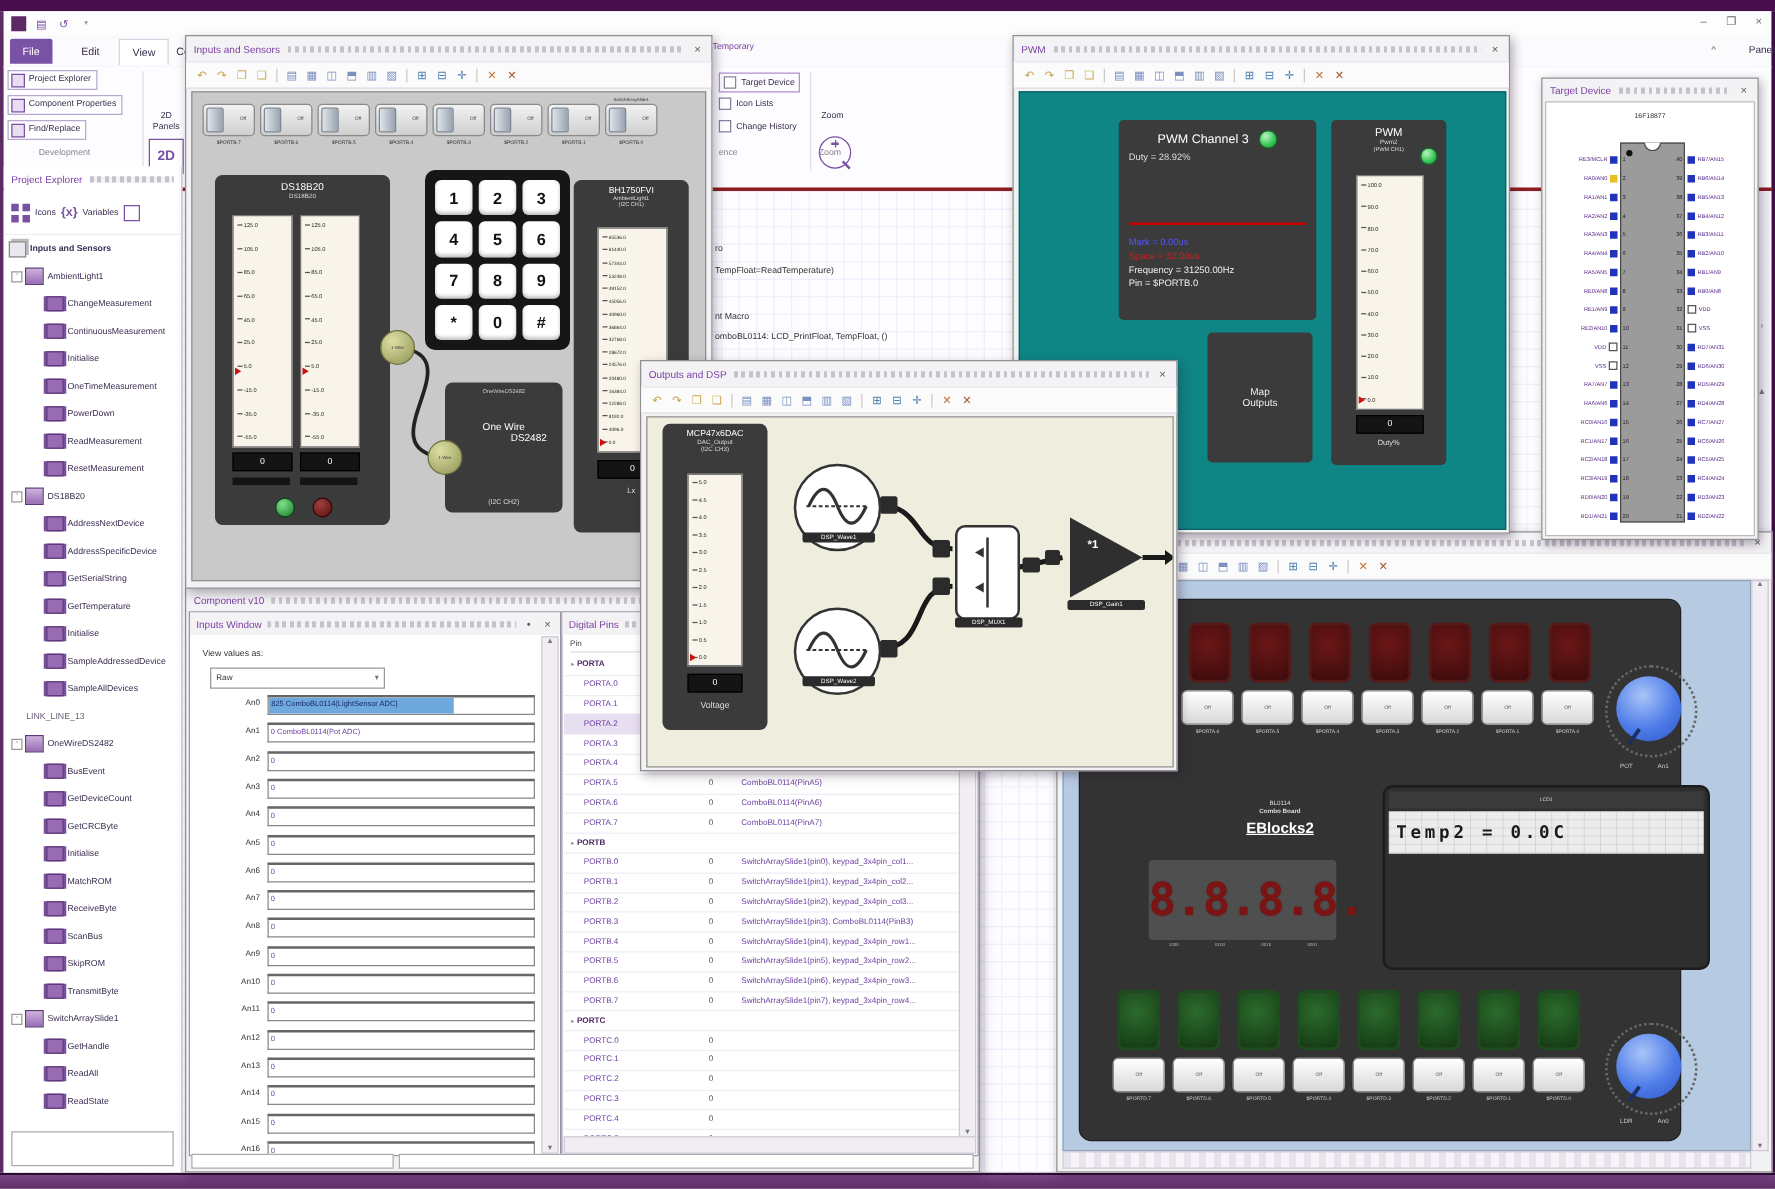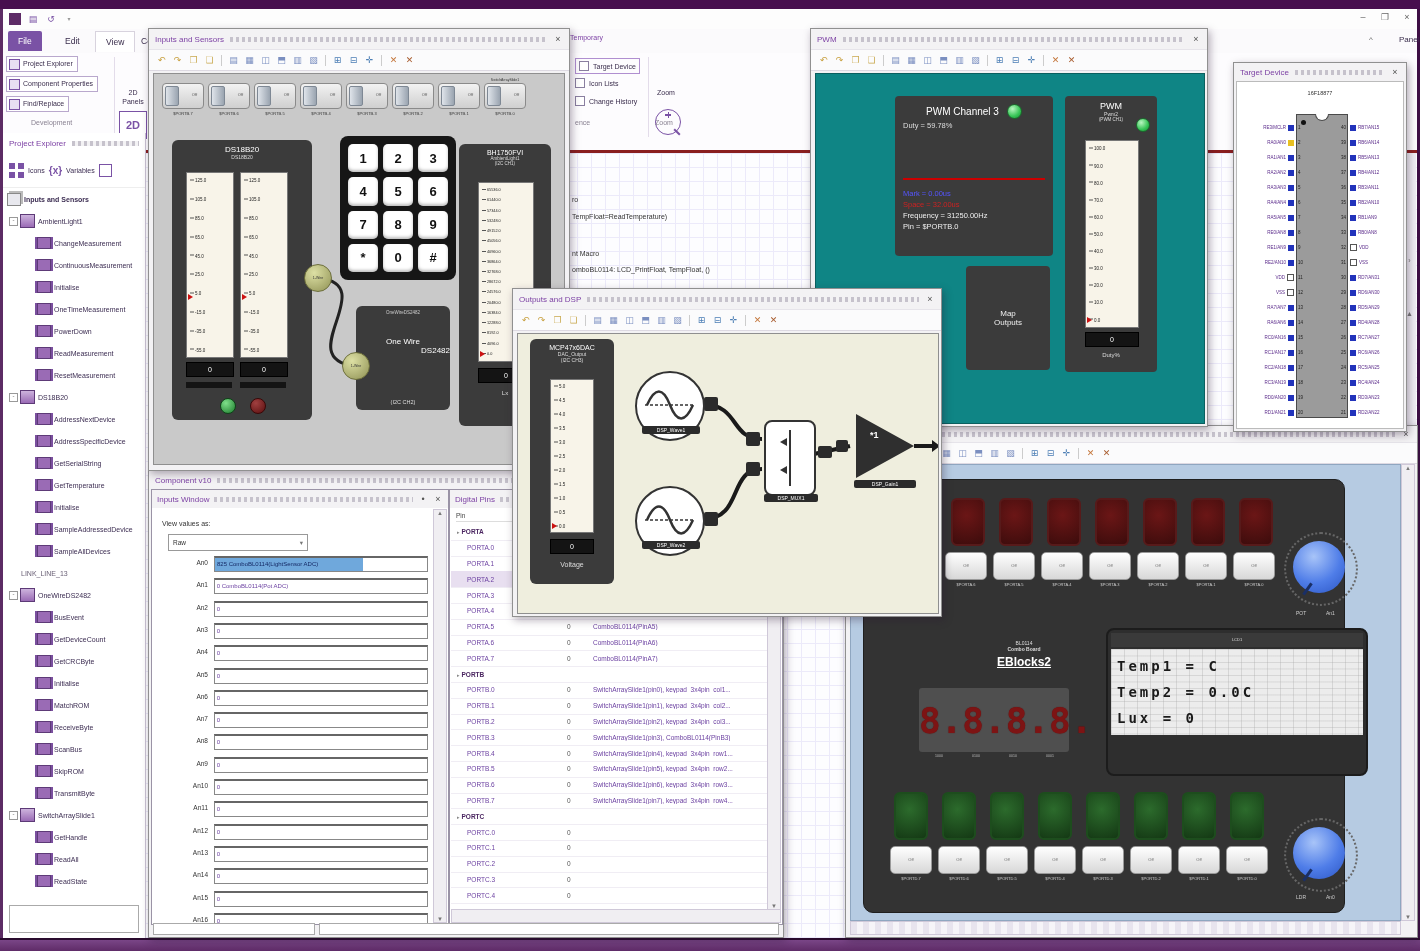--- a/index.html
+++ b/index.html
@@ -672,23 +672,21 @@
       <div id="seg-labels">
           <span class="segl" style="left: 57px; top: 274px;">1000</span>
           <span class="segl" style="left: 94px; top: 274px;">0100</span>
           <span class="segl" style="left: 131px; top: 274px;">0010</span>
           <span class="segl" style="left: 168px; top: 274px;">0001</span>
         </div>
 
       <div id="lcd" style="left:242px;top:148px;width:252px;height:138px;">
         <div id="lcd-head">LCD1</div>
         <div id="lcd-screen">
-            <div class="lcd-line">Temp1 = C</div>
             <div class="lcd-line">Temp2 = 0.0C</div>
-            <div class="lcd-line">Lux = 0</div>
           </div>
       </div>
       <div id="board-leds-green">
           <div class="gled" style="left: 30px; top: 312px;"></div>
           <div class="gled" style="left: 78px; top: 312px;"></div>
           <div class="gled" style="left: 126px; top: 312px;"></div>
           <div class="gled" style="left: 174px; top: 312px;"></div>
           <div class="gled" style="left: 222px; top: 312px;"></div>
           <div class="gled" style="left: 270px; top: 312px;"></div>
           <div class="gled" style="left: 318px; top: 312px;"></div>
@@ -1100,21 +1098,21 @@
         <div class="key">8</div>
         <div class="key">9</div>
         <div class="key">*</div>
         <div class="key">0</div>
         <div class="key">#</div>
       </div>
 
     <div class="darkpanel" style="left:202px;top:232px;width:94px;height:104px;">
       <div style="text-align:center;font-size:4.5px;color:#ccc;margin-top:4px;">OneWireDS2482</div>
       <div style="text-align:center;font-size:8px;color:#fff;margin-top:22px;">One Wire</div>
-      <div style="text-align:right;font-size:8px;color:#fff;margin-left:40px;">DS2482</div>
+      <div style="text-align:center;font-size:8px;color:#fff;margin-left:40px;">DS2482</div>
       <div style="position:absolute;bottom:5px;left:0;right:0;text-align:center;font-size:5.5px;color:#ddd;">(I2C CH2)</div>
     </div>
     <svg width="410" height="390" style="position:absolute;left:0;top:0;pointer-events:none;">
       <path d="M166,204 C226,212 138,284 200,292" stroke="#222" stroke-width="3" fill="none"></path>
     </svg>
     <div class="ball" style="left:150px;top:190px;">
         <span>1-Wire</span>
       </div>
     <div class="ball" style="left:188px;top:278px;">
         <span>1-Wire</span>
@@ -1176,21 +1174,21 @@
       <span class="ticon" style="color: rgb(196, 118, 58);">✕</span>
       <span class="ticon" style="color: rgb(168, 92, 46);">✕</span>
     </div>
   <div style="position:absolute;left:4px;top:44px;width:388px;height:349px;background:#0f8585;border:1px solid #0a5f5f;">
 
     <div class="darkpanel" style="left:79px;top:22px;width:158px;height:160px;border-radius:4px;">
       <div style="display:flex;align-items:center;justify-content:center;gap:8px;margin-top:8px;">
         <span style="font-size:10px;color:#fff;">PWM Channel 3</span>
         <span class="led"></span>
       </div>
-      <div style="font-size:7.5px;color:#ddd;margin:2px 0 0 8px;">Duty = 59.78%</div>
+      <div style="font-size:7.5px;color:#ddd;margin:2px 0 0 8px;">Duty = 28.92%</div>
       <div style="position:absolute;left:8px;right:8px;top:82px;height:2px;background:#cc0000;"></div>
       <div style="position:absolute;left:8px;top:92px;font-size:7.5px;line-height:11px;">
         <div style="color:#5555ff;">Mark = 0.00us</div>
         <div style="color:#cc2222;">Space = 32.00us</div>
         <div style="color:#eee;">Frequency = 31250.00Hz</div>
         <div style="color:#eee;">Pin = $PORTB.0</div>
       </div>
     </div>
 
     <div class="darkpanel" style="left:249px;top:22px;width:92px;height:276px;border-radius:4px;">

